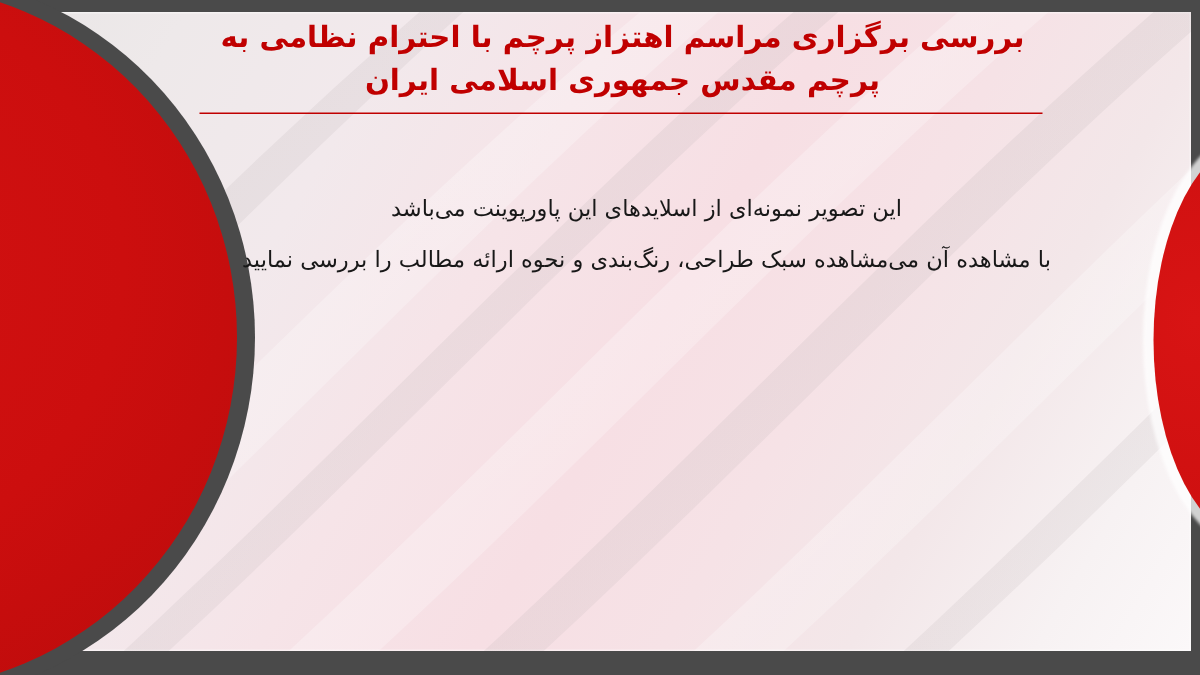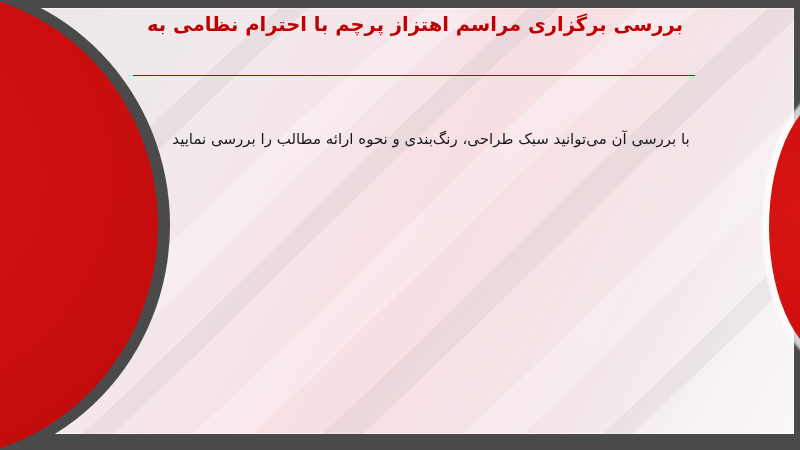--- a/index.html
+++ b/index.html
@@ -189,21 +189,23 @@
   </div>
 
   <div class="red-right-halo"></div>
   <div class="red-right"></div>
 
   <div class="red-left-outline"></div>
   <div class="red-left"></div>
 
   <div class="title-block">
     <div class="title-line">بررسی برگزاری مراسم اهتزاز پرچم با احترام نظامی به</div>
+    <div class="title-line">پرچم مقدس جمهوری اسلامی ایران</div>
   </div>
 
   <div class="title-rule"></div>
 
   <div class="body-block">
-    <div class="body-line">با بررسی آن می‌توانید سبک طراحی، رنگ‌بندی و نحوه ارائه مطالب را بررسی نمایید</div>
+    <div class="body-line">این تصویر نمونه‌ای از اسلایدهای این پاورپوینت می‌باشد</div>
+    <div class="body-line">با مشاهده آن می‌مشاهده سبک طراحی، رنگ‌بندی و نحوه ارائه مطالب را بررسی نمایید</div>
   </div>
 
 </div>
 
 </body></html>

